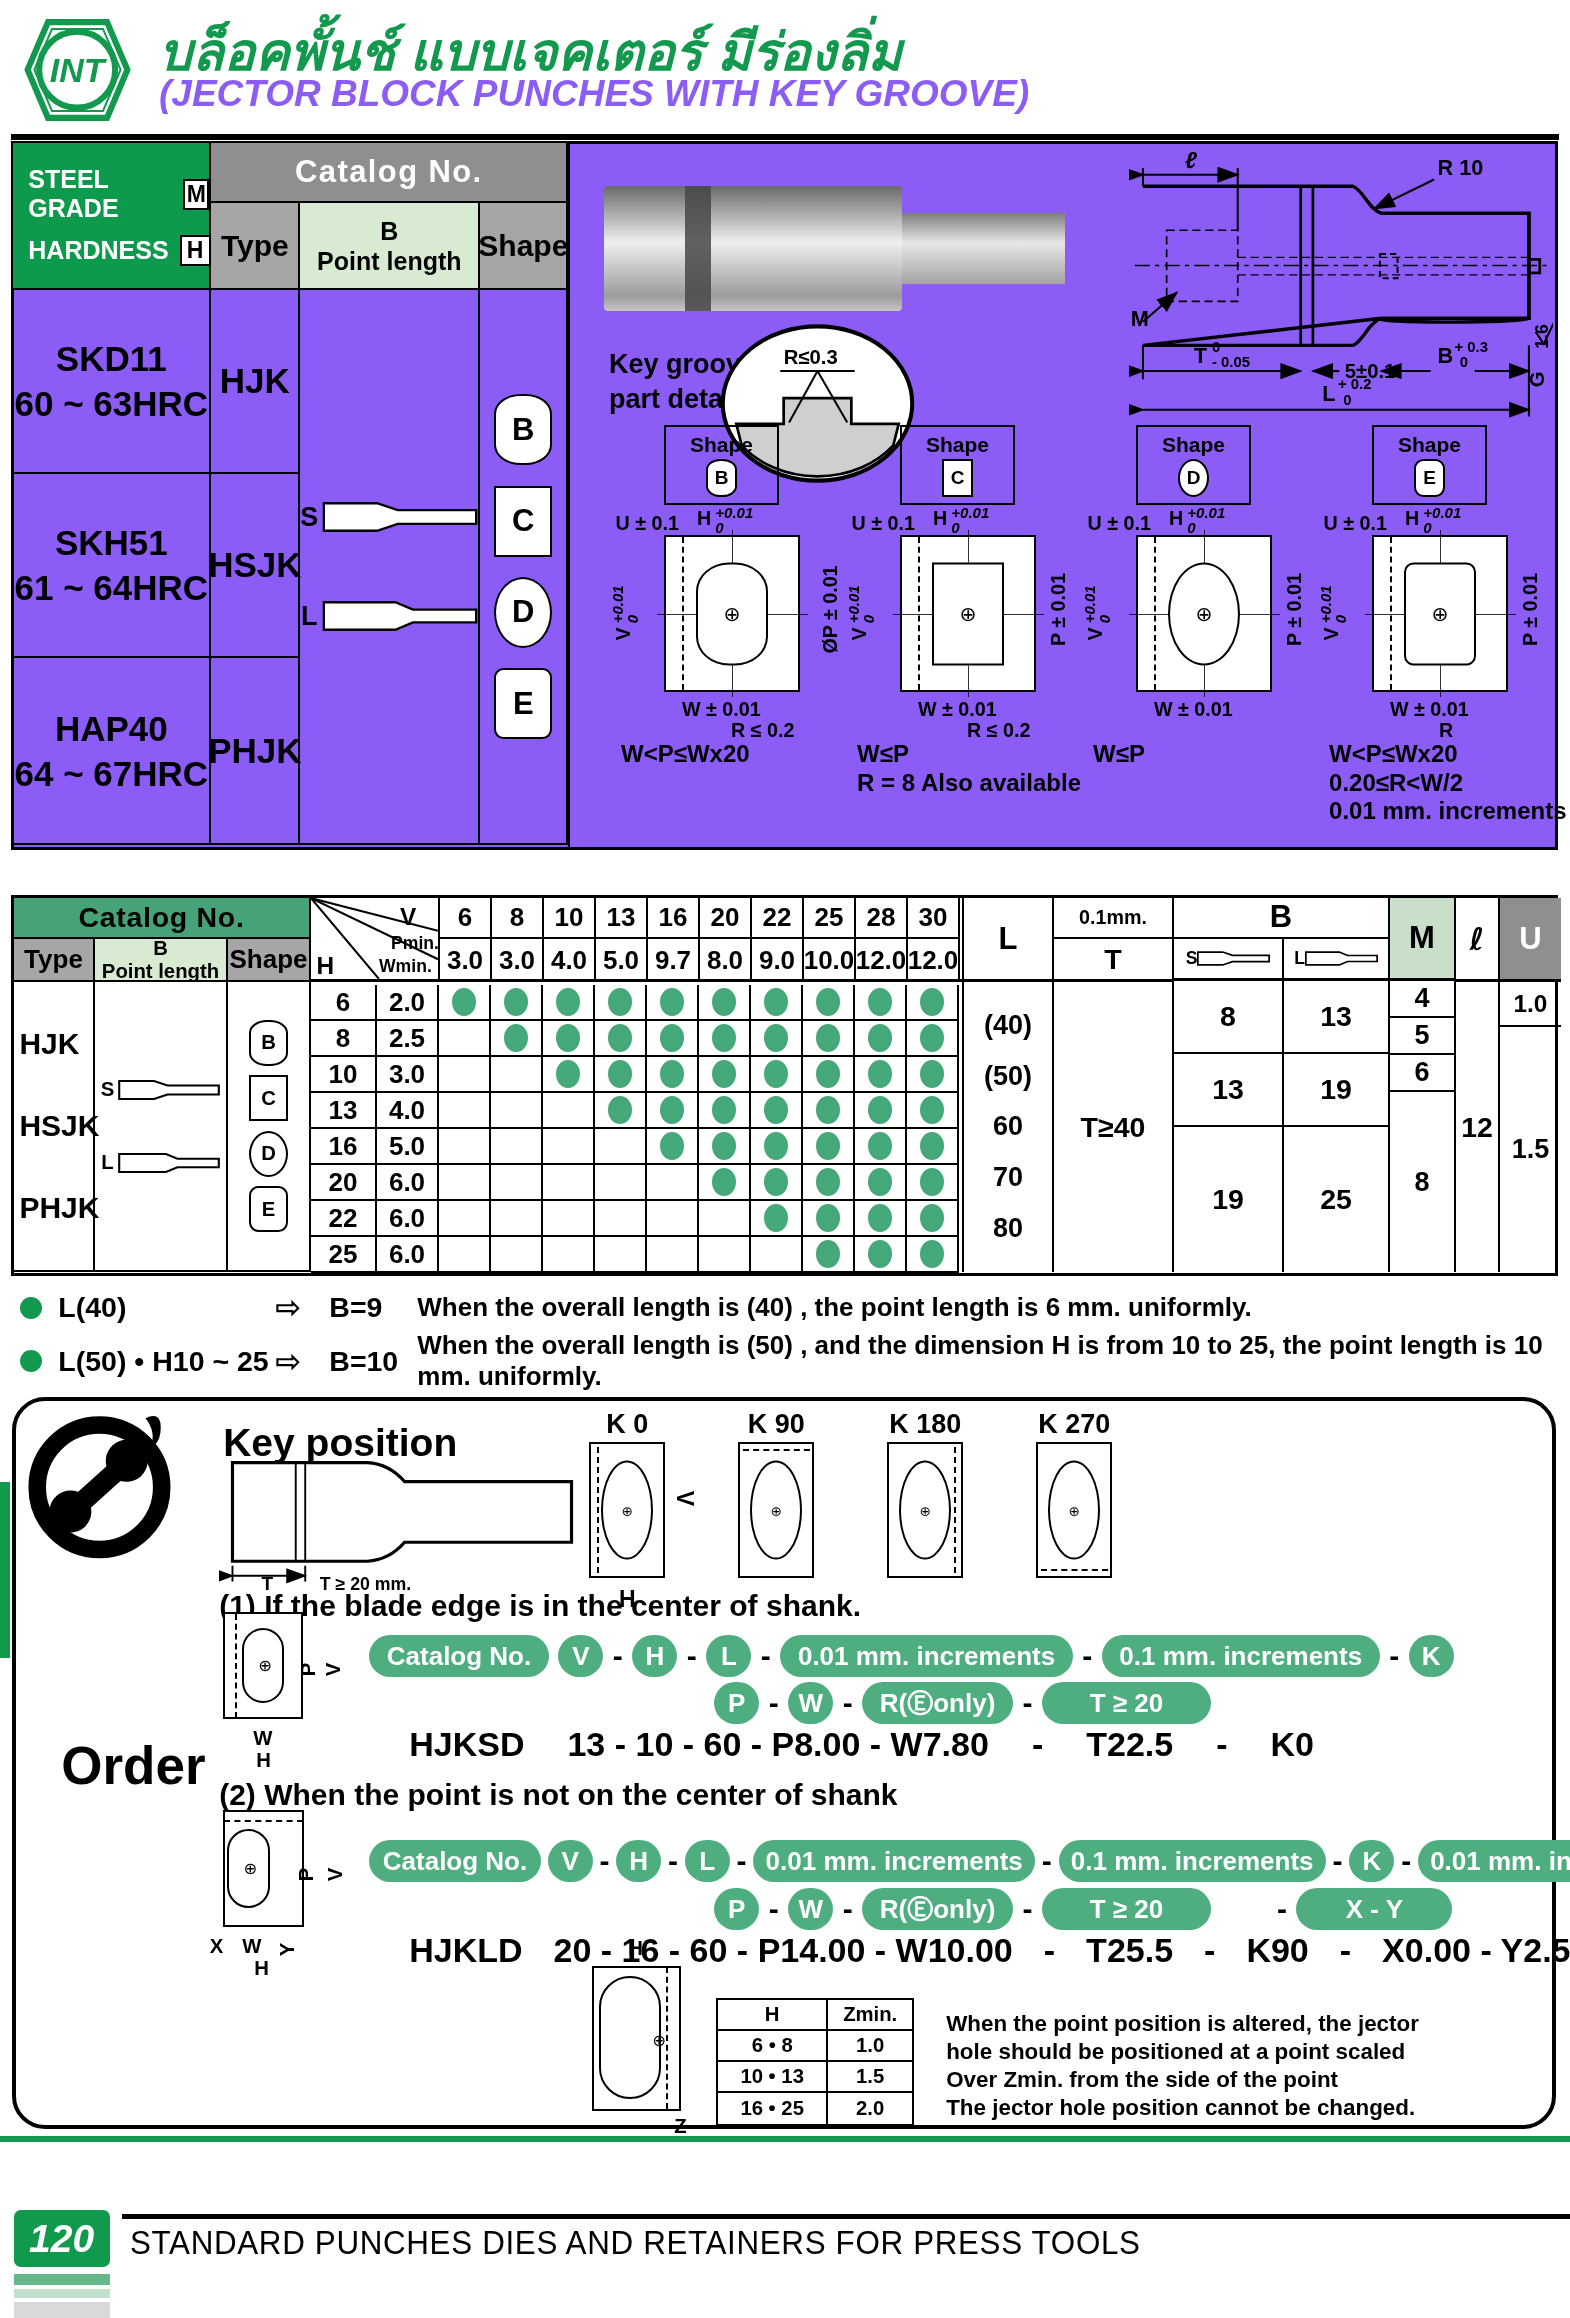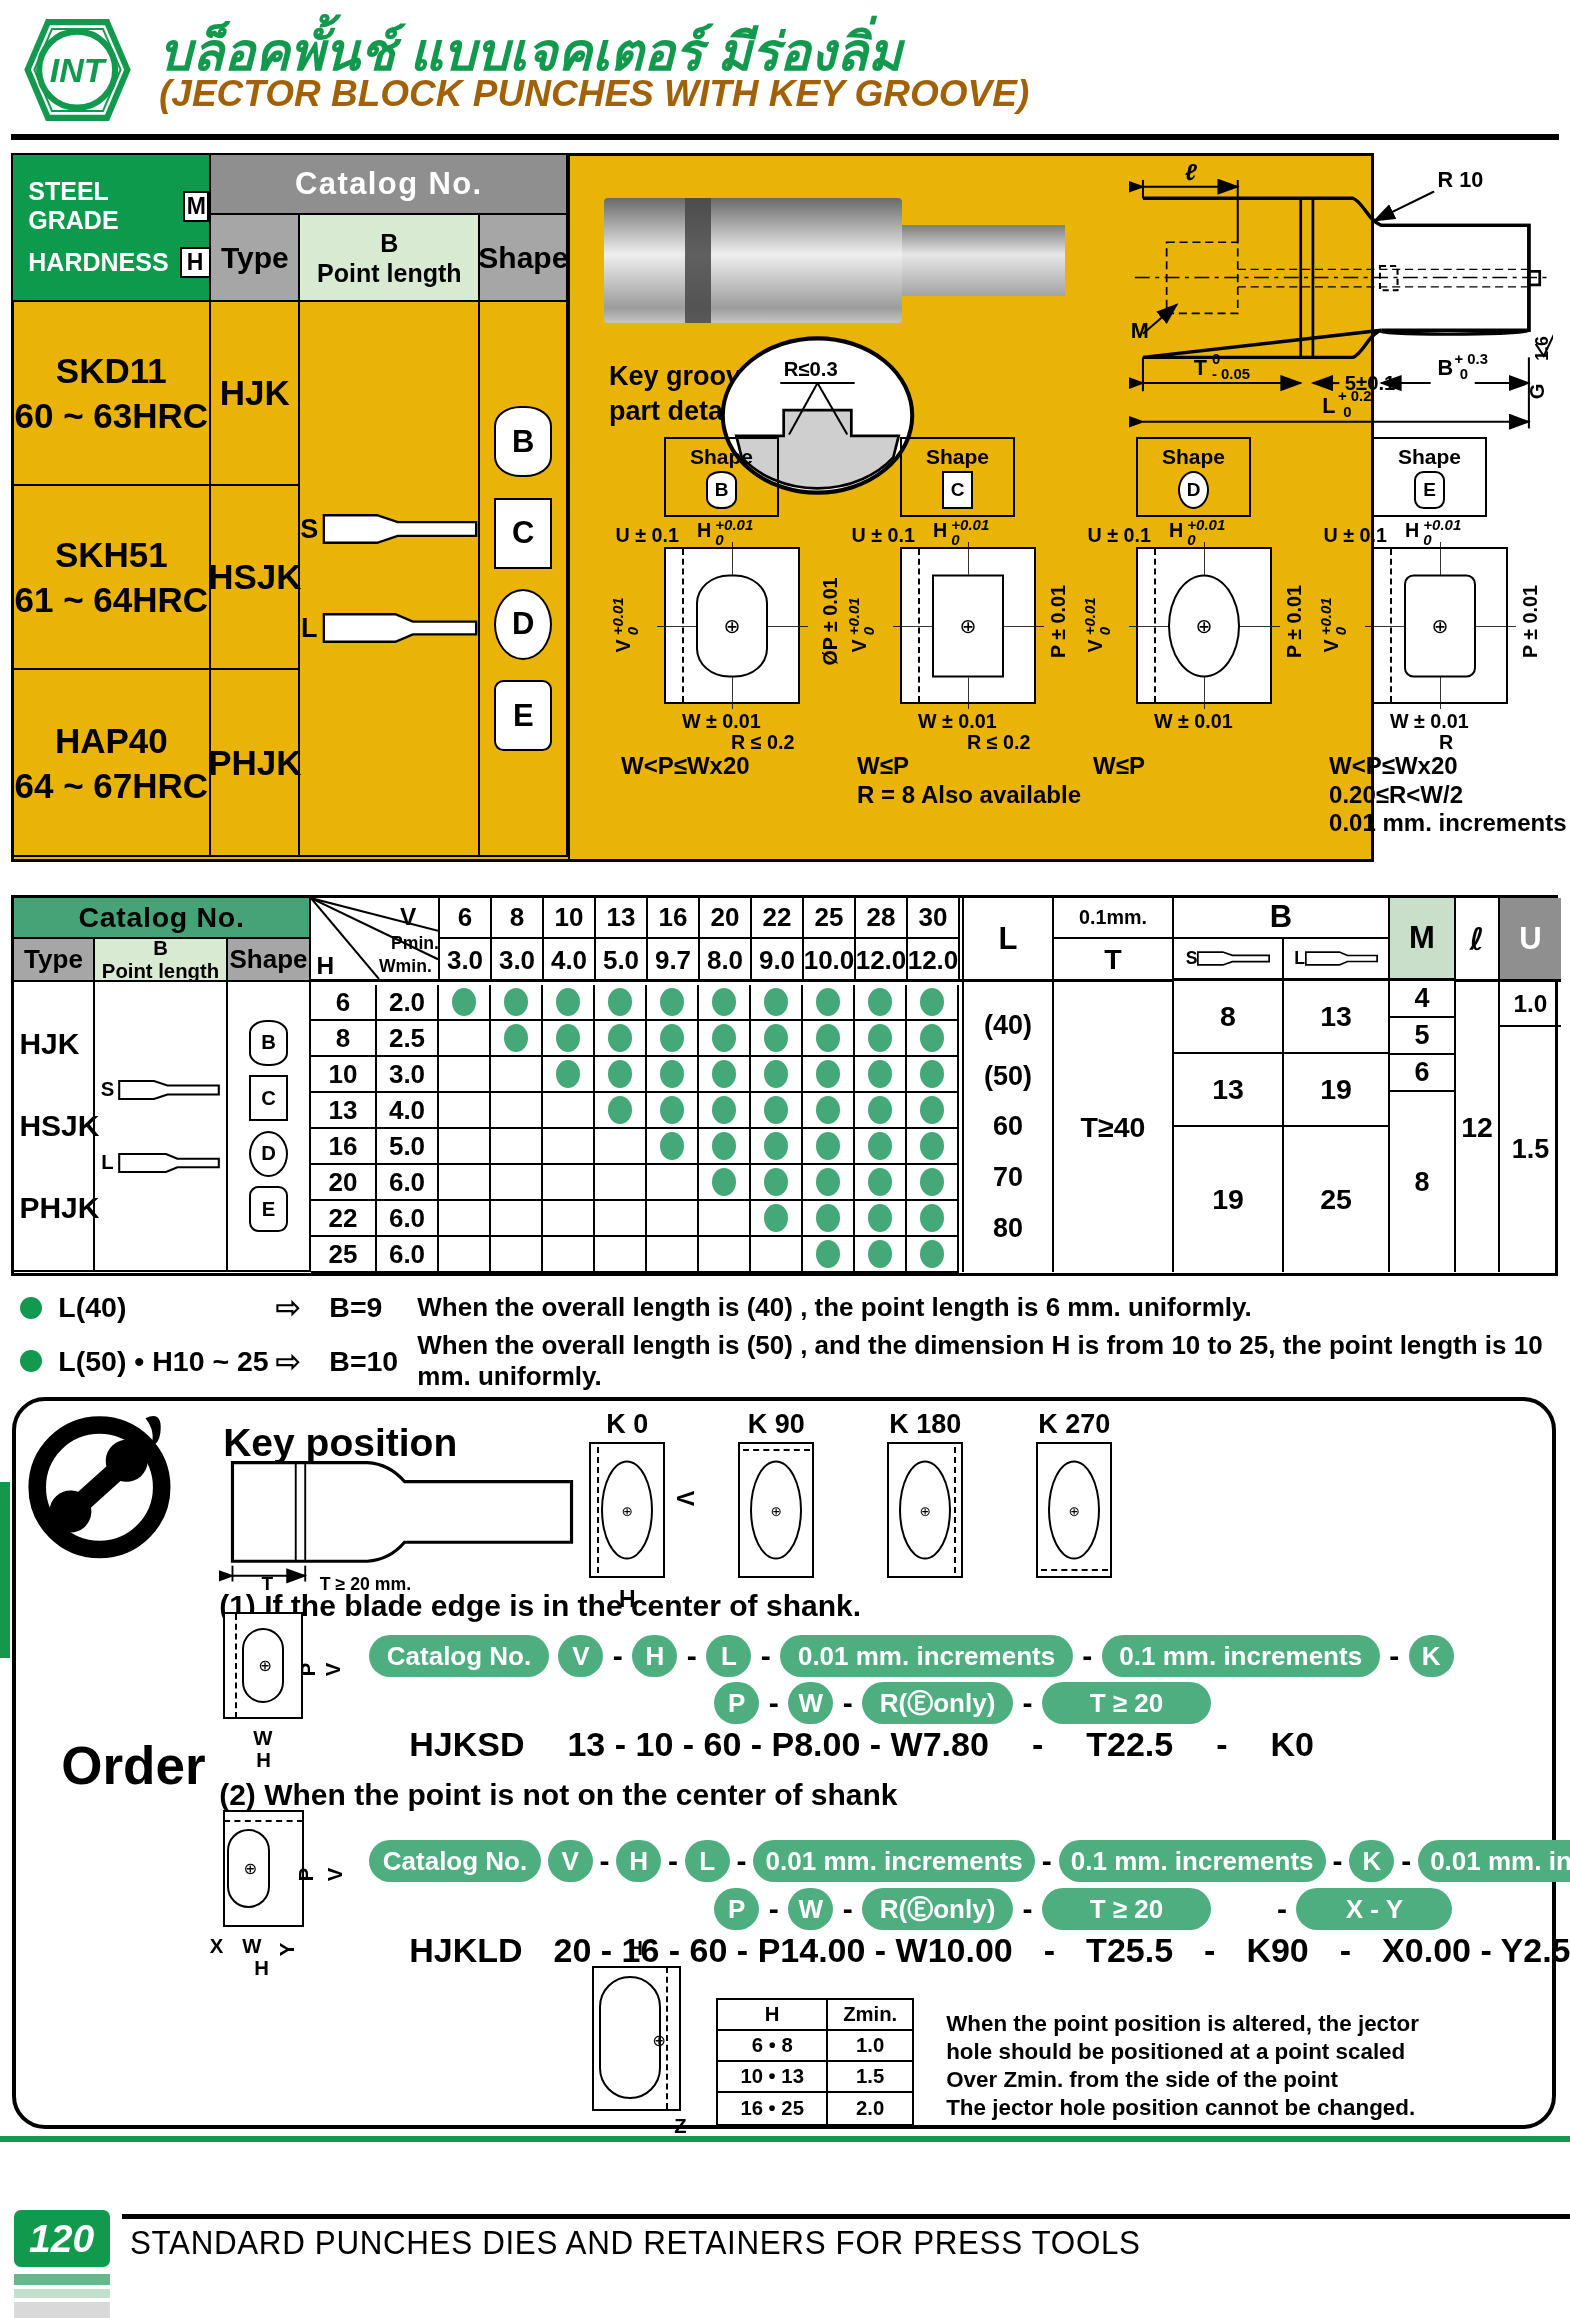--- a/index.html
+++ b/index.html
@@ -2,24 +2,24 @@
 <html style="font-size:11px"><head>
 <meta charset="utf-8">
 <style>
   *{margin:0;padding:0;box-sizing:border-box}
   html,body{background:#fff}
   body{width:1570px;height:2319px;position:relative;font-family:"Liberation Sans","DejaVu Sans",sans-serif;color:#000;overflow:hidden}
   .abs{position:absolute}
   
   #logo{left:17.6px;top:13.6px;width:119px;height:112px}
   #title-thai{left:159px;top:9.5px;font-size:52px;font-weight:700;font-style:italic;color:#12994e;white-space:nowrap}
-  #title-en{left:159px;top:73px;font-size:37px;font-weight:700;font-style:italic;color:#a16207;white-space:nowrap}
+  #title-en{left:159px;top:73px;font-size:37px;font-weight:700;font-style:italic;color:#8b5cf6;white-space:nowrap}
   #header-rule{left:11px;right:11px;top:134px;height:6.1px;background:#000}
   
-  #sec1{left:11px;top:153px;width:1363px;height:709px;border:3.4px solid #000;background:#eab308}
+  #sec1{left:11px;top:141px;width:1547px;height:709px;border:3.4px solid #000;background:#8b5cf6}
   #spec{left:-0.7px;top:-0.7px;width:557px;height:704px;display:grid;grid-template-columns:198px 89px 180px 88px;grid-template-rows:60px 87px 184px 184px 187px;border-right:2.7px solid #000}
   #spec>div{border-right:2px solid #000;border-bottom:2px solid #000;display:flex;align-items:center;justify-content:center}
   .sg-cell{grid-column:1;grid-row:1/3;background:#0d9a4c;color:#fff;flex-direction:column;gap:12.2px;align-items:flex-start!important;padding-left:15px}
   .sg-line{display:flex;align-items:center;gap:11px;font-size:25px;font-weight:700}
   .badge{width:31px;height:31px;background:#fff;color:#000;border:2px solid #000;display:flex;align-items:center;justify-content:center;font-size:23px;font-weight:700}
   .cat-cell{grid-column:2/5;grid-row:1;background:#8f8f8f;color:#fff;font-size:31px;font-weight:700;letter-spacing:1.4px}
   .th-gray{background:#a6a6a6;font-size:30px;font-weight:700}
   .th-b{background:#d9ead3;flex-direction:column;font-weight:700;font-size:25px;line-height:30px}
   .steel-cell{flex-direction:column;font-weight:700;font-size:35px;line-height:45px}
   .type-cell{font-size:35px;font-weight:700}

